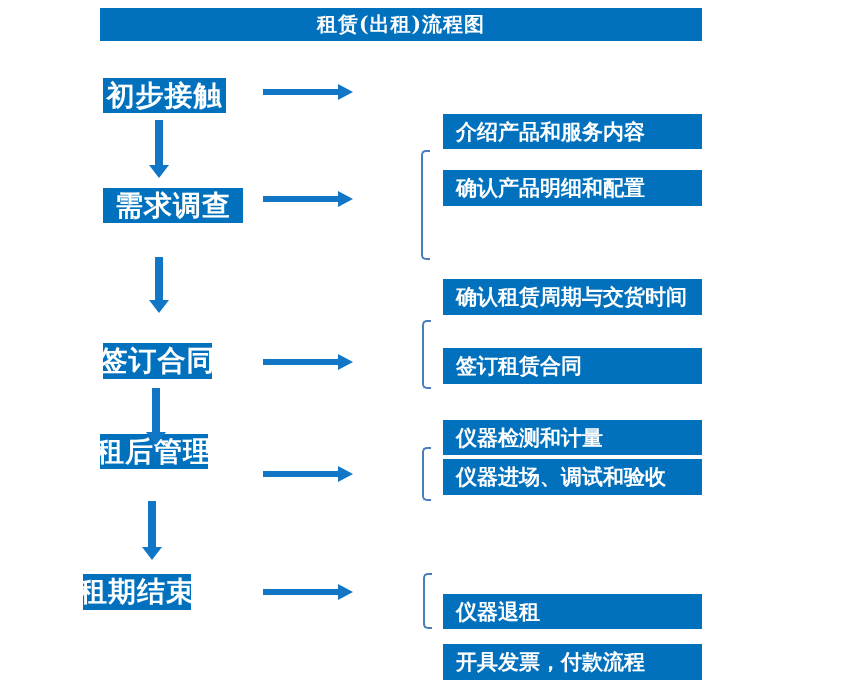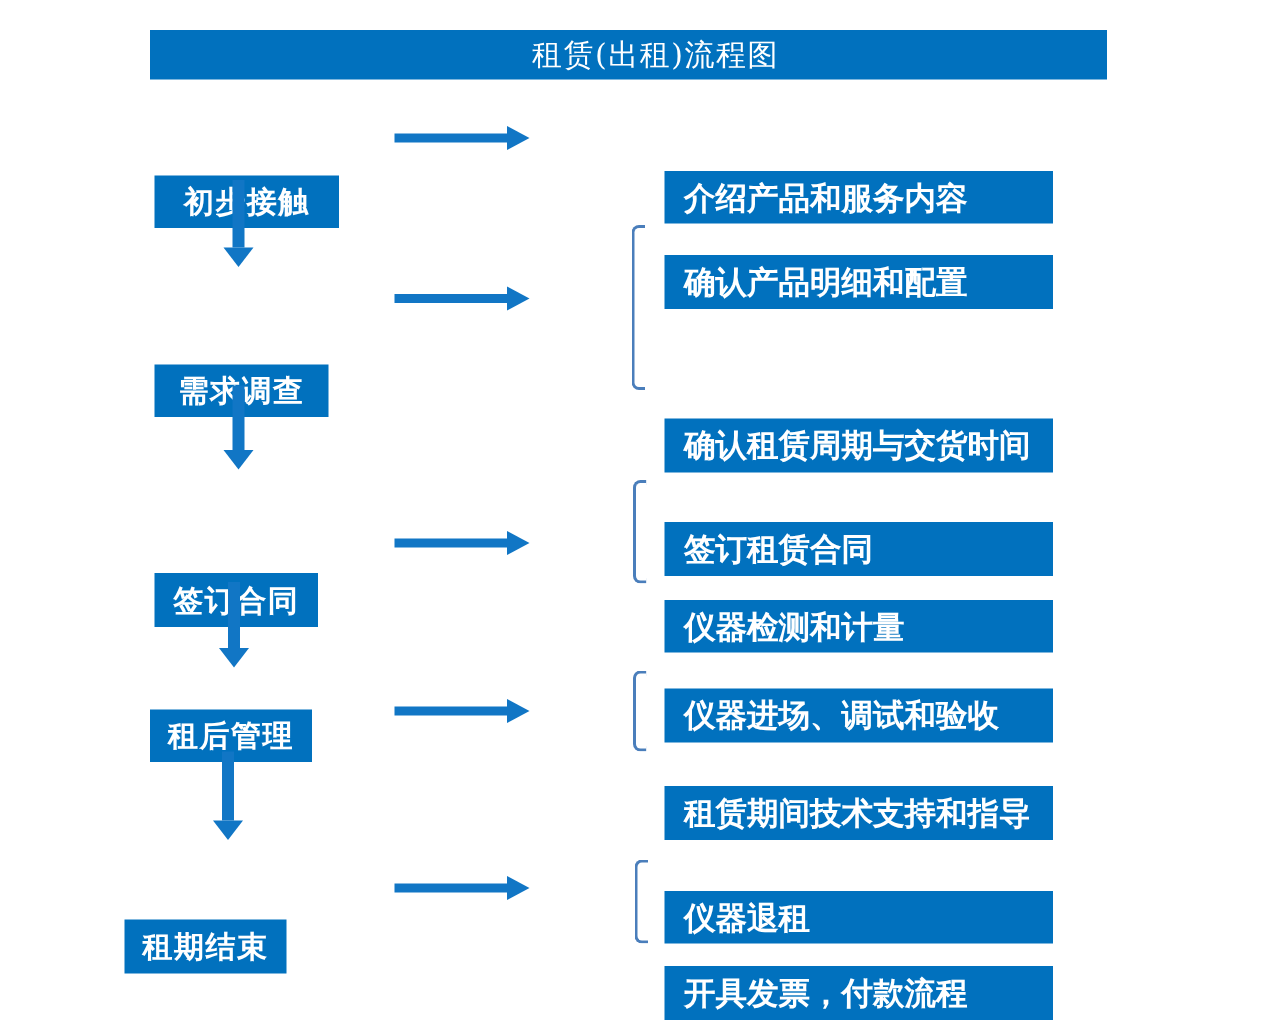--- a/index.html
+++ b/index.html
@@ -18,70 +18,68 @@
   :root {
     --box-blue: #0171BE;
     --arrow-blue: #1176C5;
     --bracket-blue: #4A7EBB;
     --text-white: #FFFFFF;
   }
 
   
   .title-bar {
     position: absolute;
-    left: 100px; top: 20px;
+    left: 100px; top: 8px;
     width: 602px; height: 33px;
     background: var(--box-blue);
     color: var(--text-white);
     font-size: 20px;
-    font-weight: normal;
+    font-weight: bold;
     display: flex;
     align-items: center;
     justify-content: center;
     letter-spacing: 1px;
-    padding-left: 36px;
   }
 
   
   .box {
     position: absolute;
     background: var(--box-blue);
     color: var(--text-white);
     font-weight: bold;
     display: flex;
     align-items: center;
     white-space: nowrap;
   }
   .step {
     justify-content: center;
-    font-size: 20px;
+    font-size: 28px;
     letter-spacing: 1px;
-    margin-top: 39px;
   }
   .detail {
     font-size: 21px;
     padding-left: 13px;
     box-sizing: border-box;
   }
 
   
   .s1 { left: 103px; top: 78px;  width: 123px; height: 35px; }
-  .s2 { left: 103px; top: 204px; width: 116px; height: 35px; }
+  .s2 { left: 103px; top: 188px; width: 140px; height: 35px; }
   .s3 { left: 103px; top: 343px; width: 109px; height: 36px; }
   .s4 { left: 100px; top: 434px; width: 108px; height: 35px; }
   .s5 { left: 83px; top: 574px; width: 108px; height: 36px; }
 
   
   .detail { left: 443px; width: 259px; height: 36px; margin-top: 36px; }
   .d0 { top: 78px;  height: 35px; }
   .d1 { top: 134px; }
   .d2 { top: 186px; }
   .d3 { top: 243px; }
   .d4 { top: 312px; }
-  .d5 { top: 364px; height: 35px; }
+  .d5 { top: 384px; height: 35px; }
   .d6 { top: 423px; }
   .d7 { top: 488px; }
   .d8 { top: 558px; height: 35px; }
   .d9 { top: 608px; }
 
   
   .varrow { position: absolute; width: 20px; }
   .vshaft {
     position: absolute;
     left: 6px; top: 0;
@@ -195,17 +193,16 @@
   <div class="bracket b2"></div>
   <div class="bracket b3"></div>
   <div class="bracket b4"></div>
 
   <div class="box detail d0">介绍产品和服务内容</div>
   <div class="box detail d1">确认产品明细和配置</div>
   <div class="box detail d3">确认租赁周期与交货时间</div>
   <div class="box detail d4">签订租赁合同</div>
   <div class="box detail d5">仪器检测和计量</div>
   <div class="box detail d6">仪器进场、调试和验收</div>
-  <div class="box detail d7">租赁期间技术支持和指导</div>
   <div class="box detail d8">仪器退租</div>
   <div class="box detail d9">开具发票，付款流程</div>
 
 </div>
 
 </body></html>

